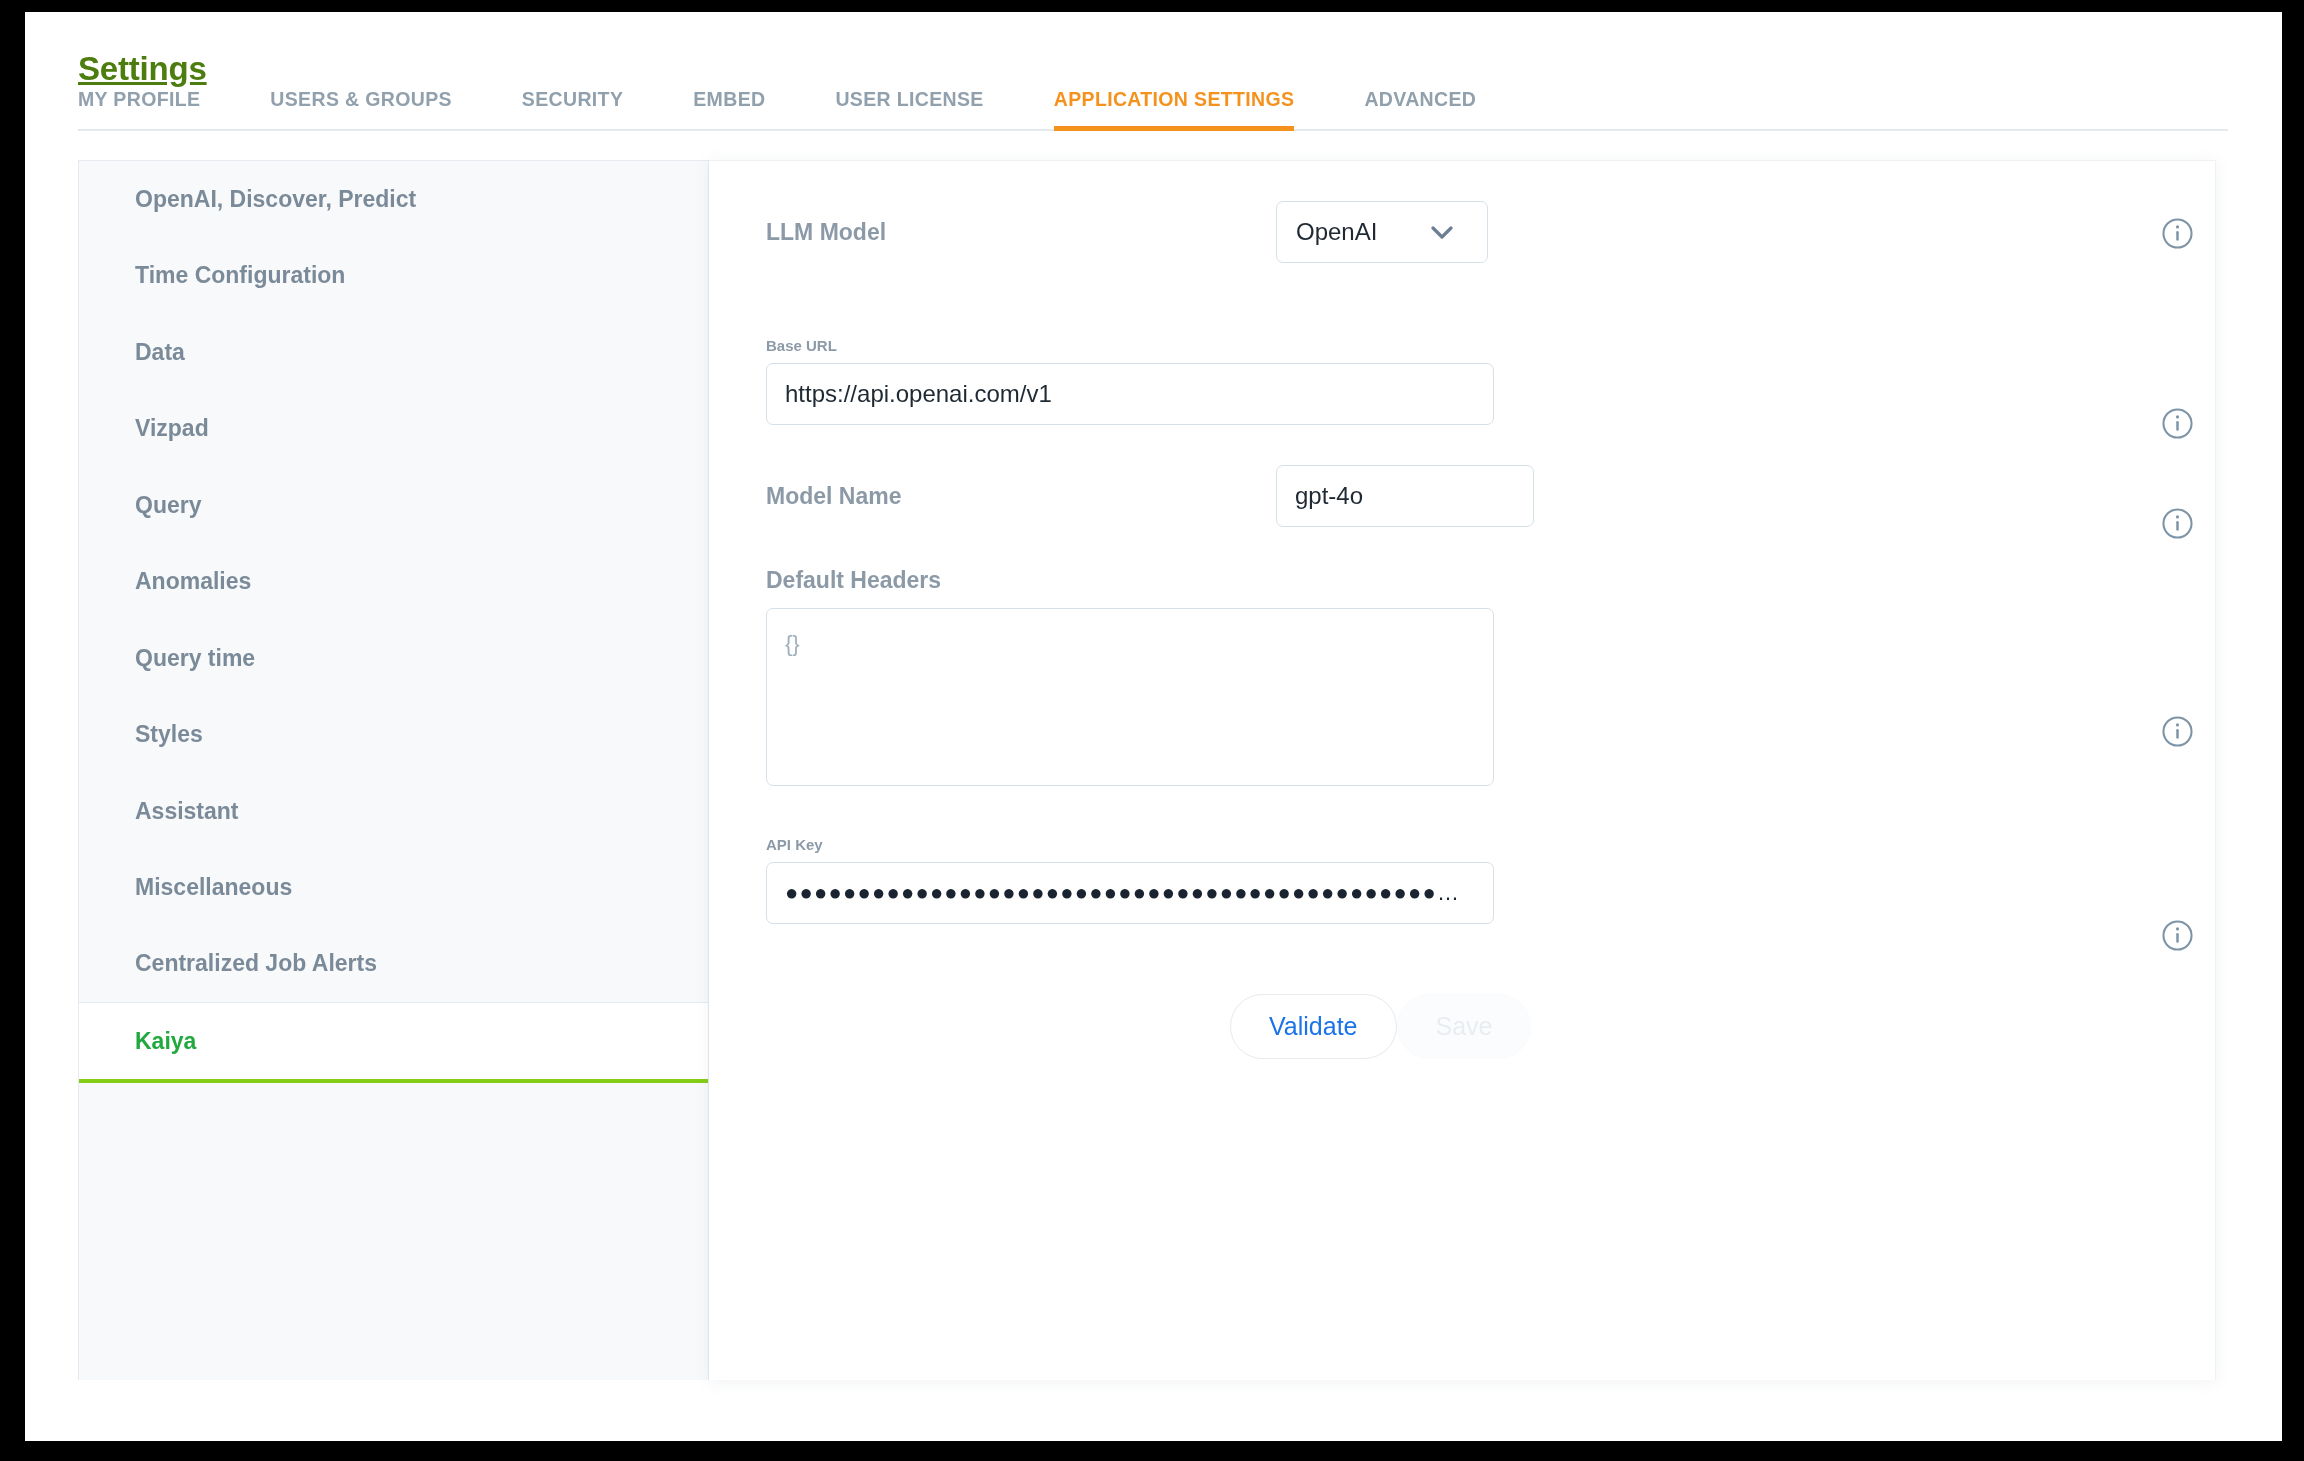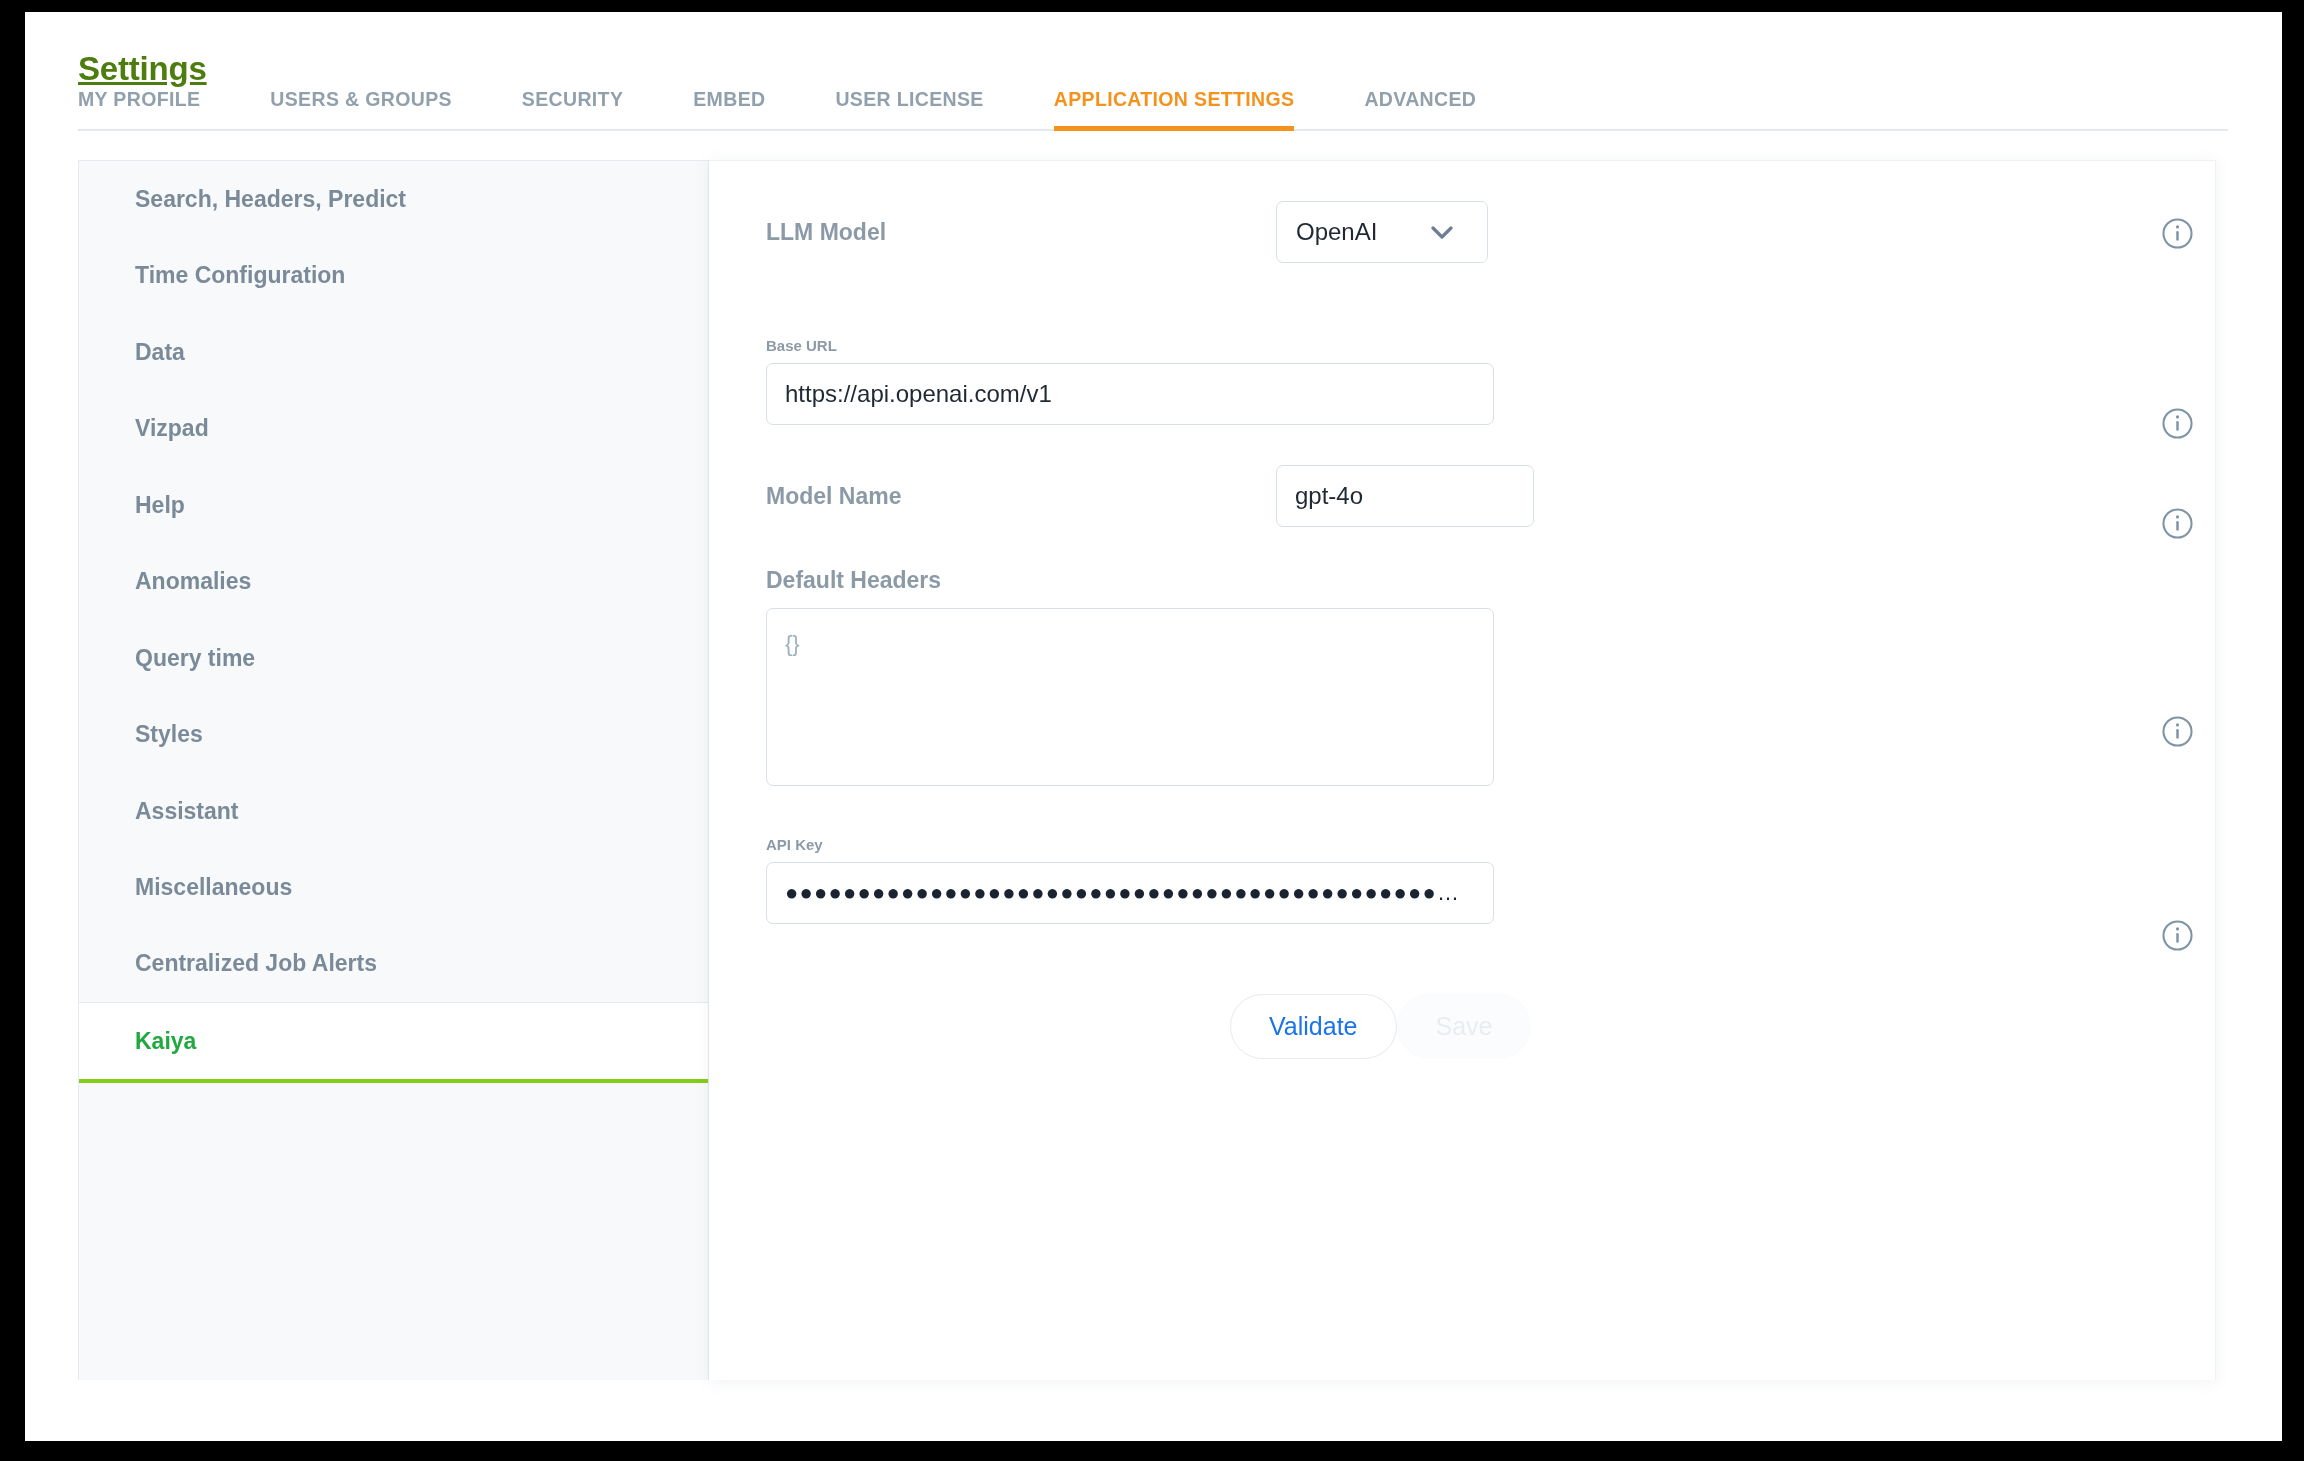--- a/index.html
+++ b/index.html
@@ -223,25 +223,25 @@
       <div class="tab">EMBED</div>
       <div class="tab">USER LICENSE</div>
       <div class="tab active">APPLICATION SETTINGS</div>
       <div class="tab">ADVANCED</div>
     </div>
   </div>
 
   <div class="body-wrap">
 
     <div class="sidebar">
-      <div class="side-item">Search, Headers, Predict</div>
+      <div class="side-item">OpenAI, Discover, Predict</div>
       <div class="side-item">Time Configuration</div>
       <div class="side-item">Data</div>
       <div class="side-item">Vizpad</div>
-      <div class="side-item">Help</div>
+      <div class="side-item">Query</div>
       <div class="side-item">Anomalies</div>
       <div class="side-item">Query time</div>
       <div class="side-item">Styles</div>
       <div class="side-item">Assistant</div>
       <div class="side-item">Miscellaneous</div>
       <div class="side-item">Centralized Job Alerts</div>
       <div class="side-item selected">Kaiya</div>
     </div>
 
     <div class="content">

